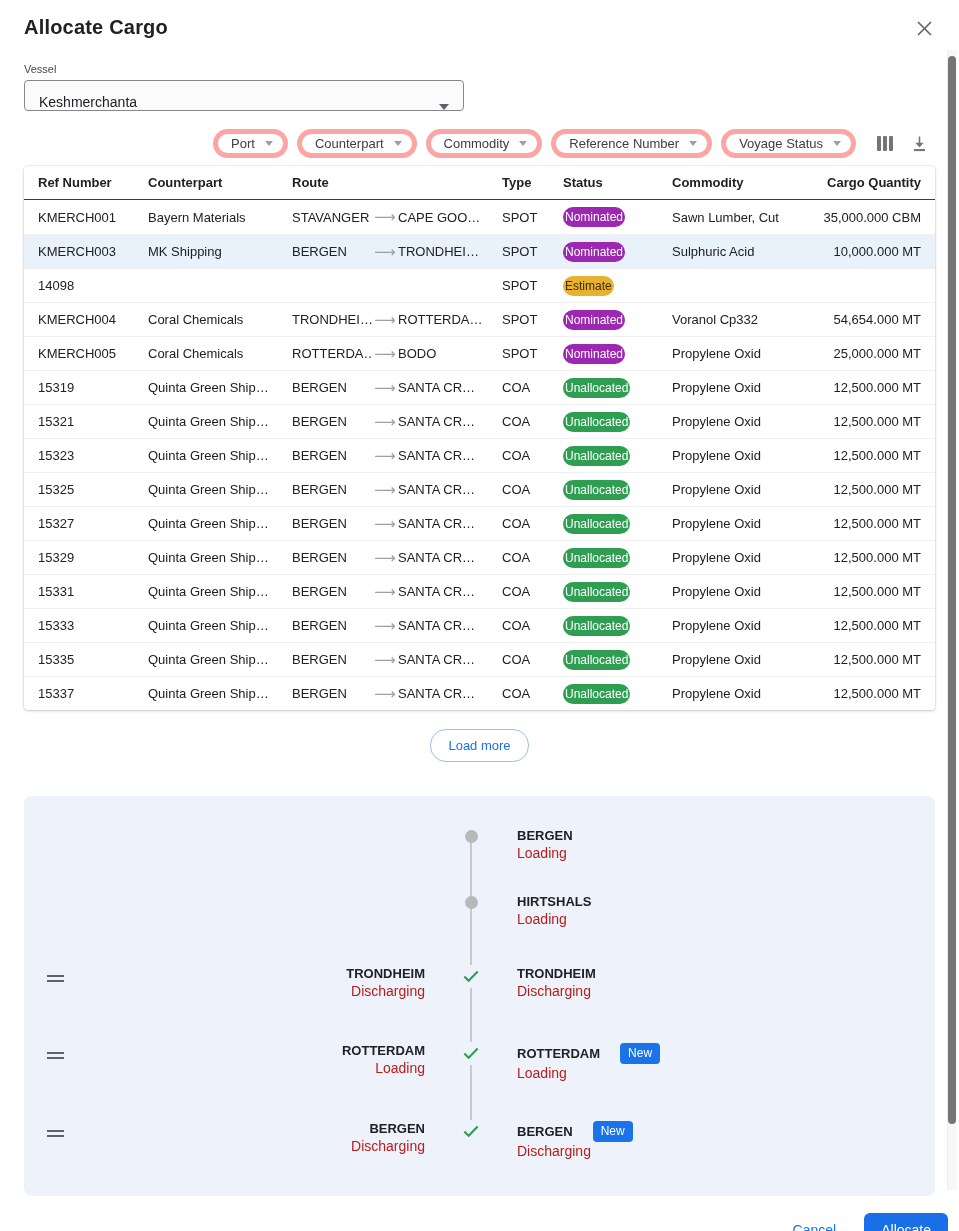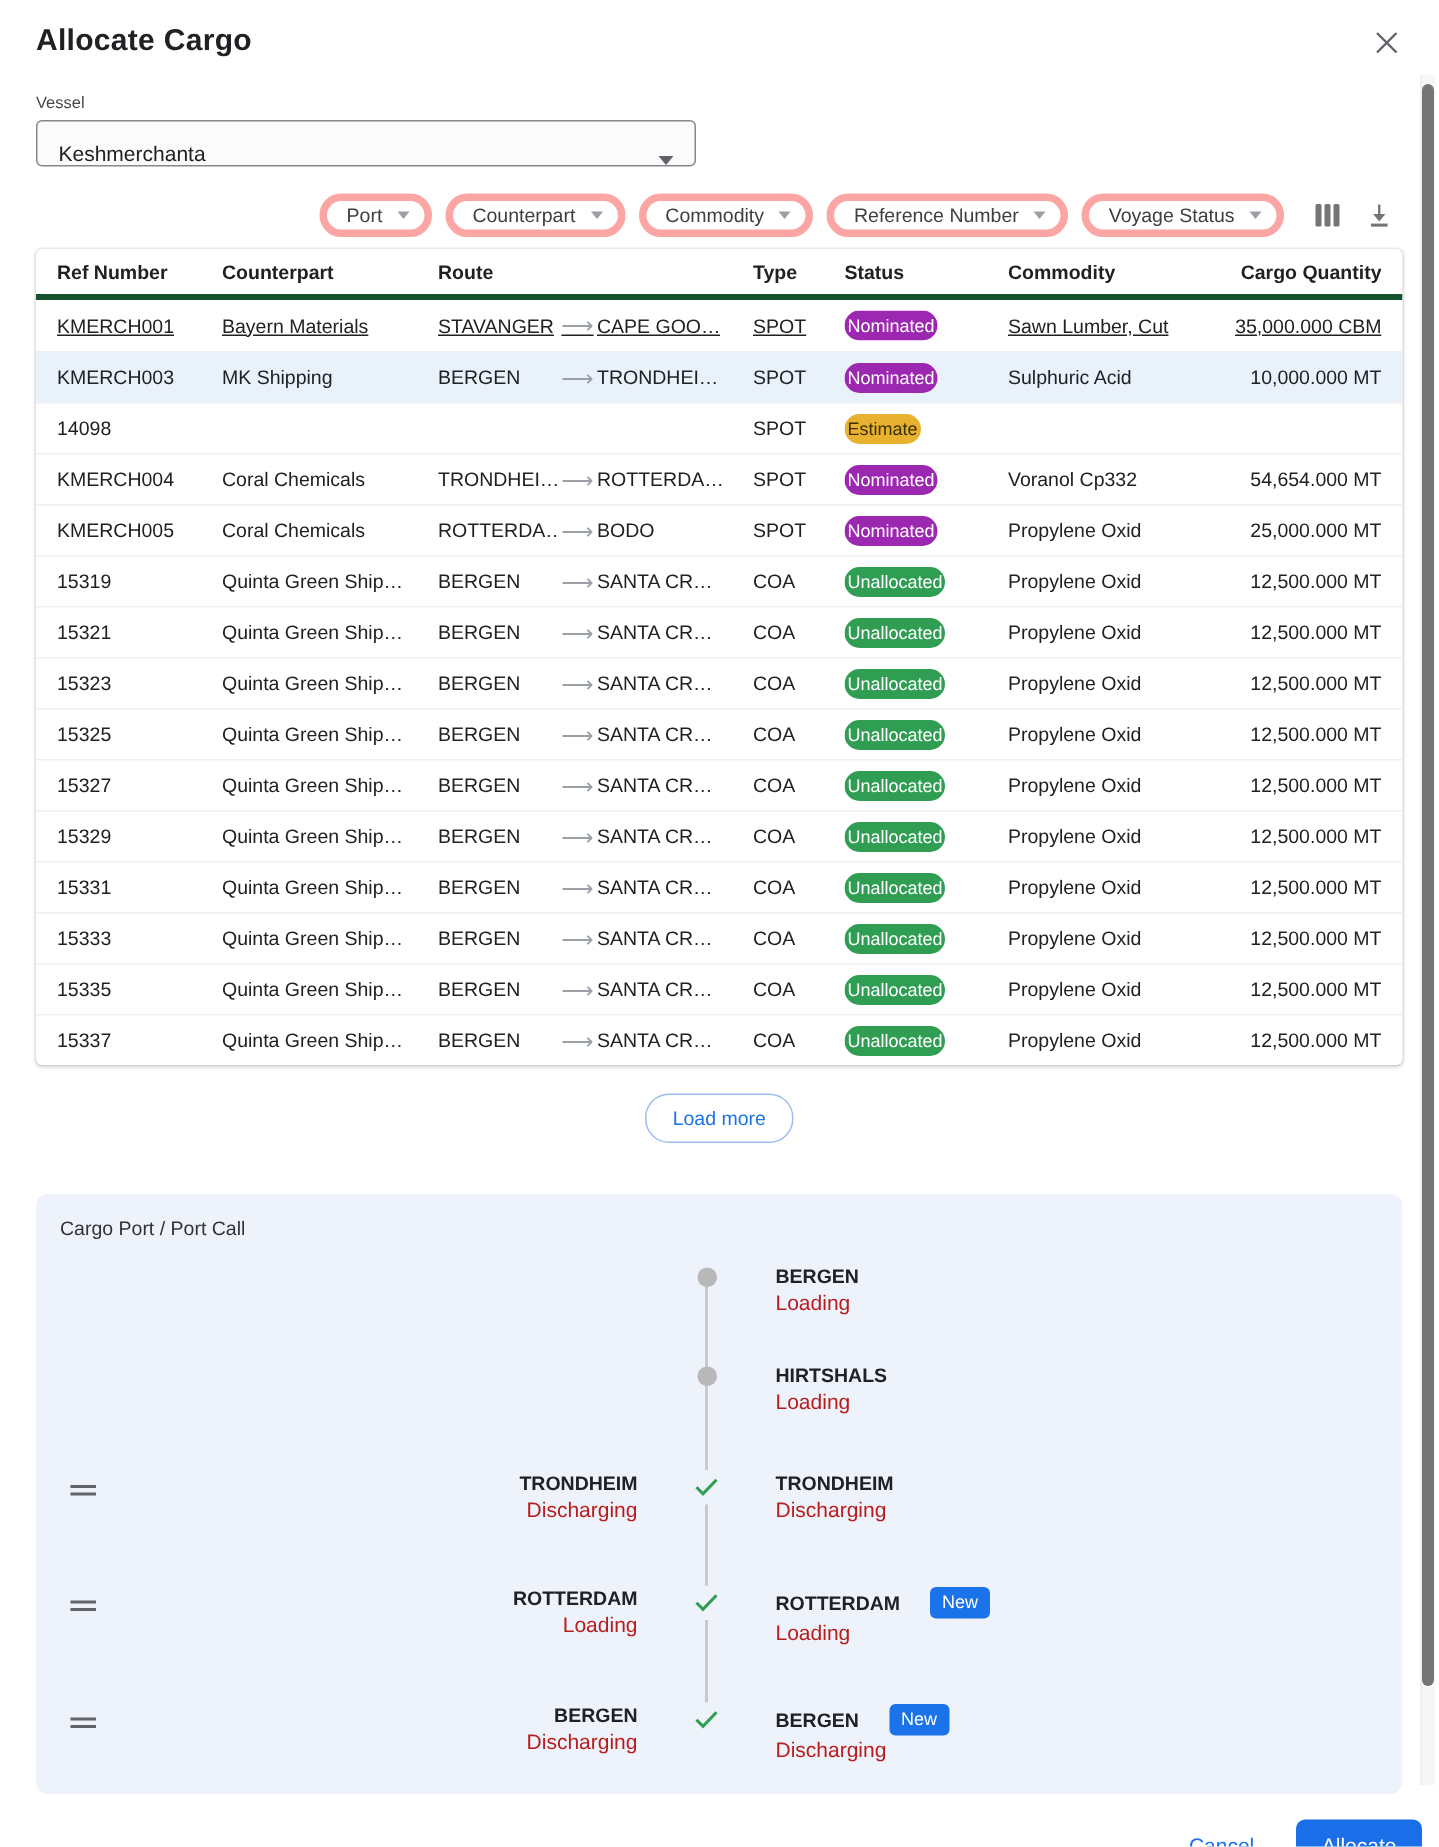--- a/index.html
+++ b/index.html
@@ -31,23 +31,23 @@
   .icon-btn { border:none; background:none; cursor:pointer; padding:4px; line-height:0; }
   .cols-icon { display:flex; gap:2px; margin-left:8px; }
   .cols-icon i { display:block; width:4px; height:15px; background:#757575; border-radius:1px; }
   
   .cargo-table { margin:0 24px; border-radius:4px; background:#fff;
     box-shadow:0 0 0 1px rgba(0,0,0,.05), 0 1px 3px rgba(0,0,0,.18); overflow:hidden; }
   .trow {
     display:grid; grid-template-columns:110px 144px 210px 61px 109px 130px 1fr;
     align-items:center; height:34px; padding:0 14px; font-size:13px;
   }
-  .trow.head { font-weight:bold; border-bottom:4px solid #14532d; }
+  .trow.head { font-weight:bold; border-bottom:1px solid #14532d; }
   .trow.body-row { border-top:1px solid #f0f0f0; cursor:pointer; }
-  .trow.body-row:first-of-type { border-top:none;text-decoration:underline; }
+  .trow.body-row:first-of-type { border-top:none; }
   .trow.selected { background:#e9f1fb; }
   .cell { white-space:nowrap; overflow:hidden; text-overflow:ellipsis; padding-right:8px; }
   .cell.right { text-align:right; padding-right:0; }
   .route-cell { display:flex; align-items:center; }
   .route-from { width:80px; white-space:nowrap; overflow:hidden; }
   .route-arrow { color:#9aa0a6; font-size:15px; width:26px; text-align:center; flex:none; }
   .route-to { white-space:nowrap; overflow:hidden; }
   .status-badge { display:inline-block; padding:3px 2px; border-radius:10px; font-size:12px; line-height:14px; }
   
   .load-more-wrap { text-align:center; margin-top:19px; }
@@ -365,21 +365,20 @@
     <span class="cell right">12,500.000 MT</span>
   </div>
 </div>
 </div>
 
 <div class="load-more-wrap">
   <button class="load-more-btn">Load more</button>
 </div>
 
 <div class="timeline-panel">
-  <div class="tl-subtitle">Cargo Port / Port Call</div>
   <div class="tl-items">
     <div class="tl-line"></div>
 
   <div class="tl-item">
     <span class="drag-handle" style="visibility: hidden;">
           <i></i>
           <i></i>
         </span>
     <span class="tl-left">
       <div class="tl-port"></div>

